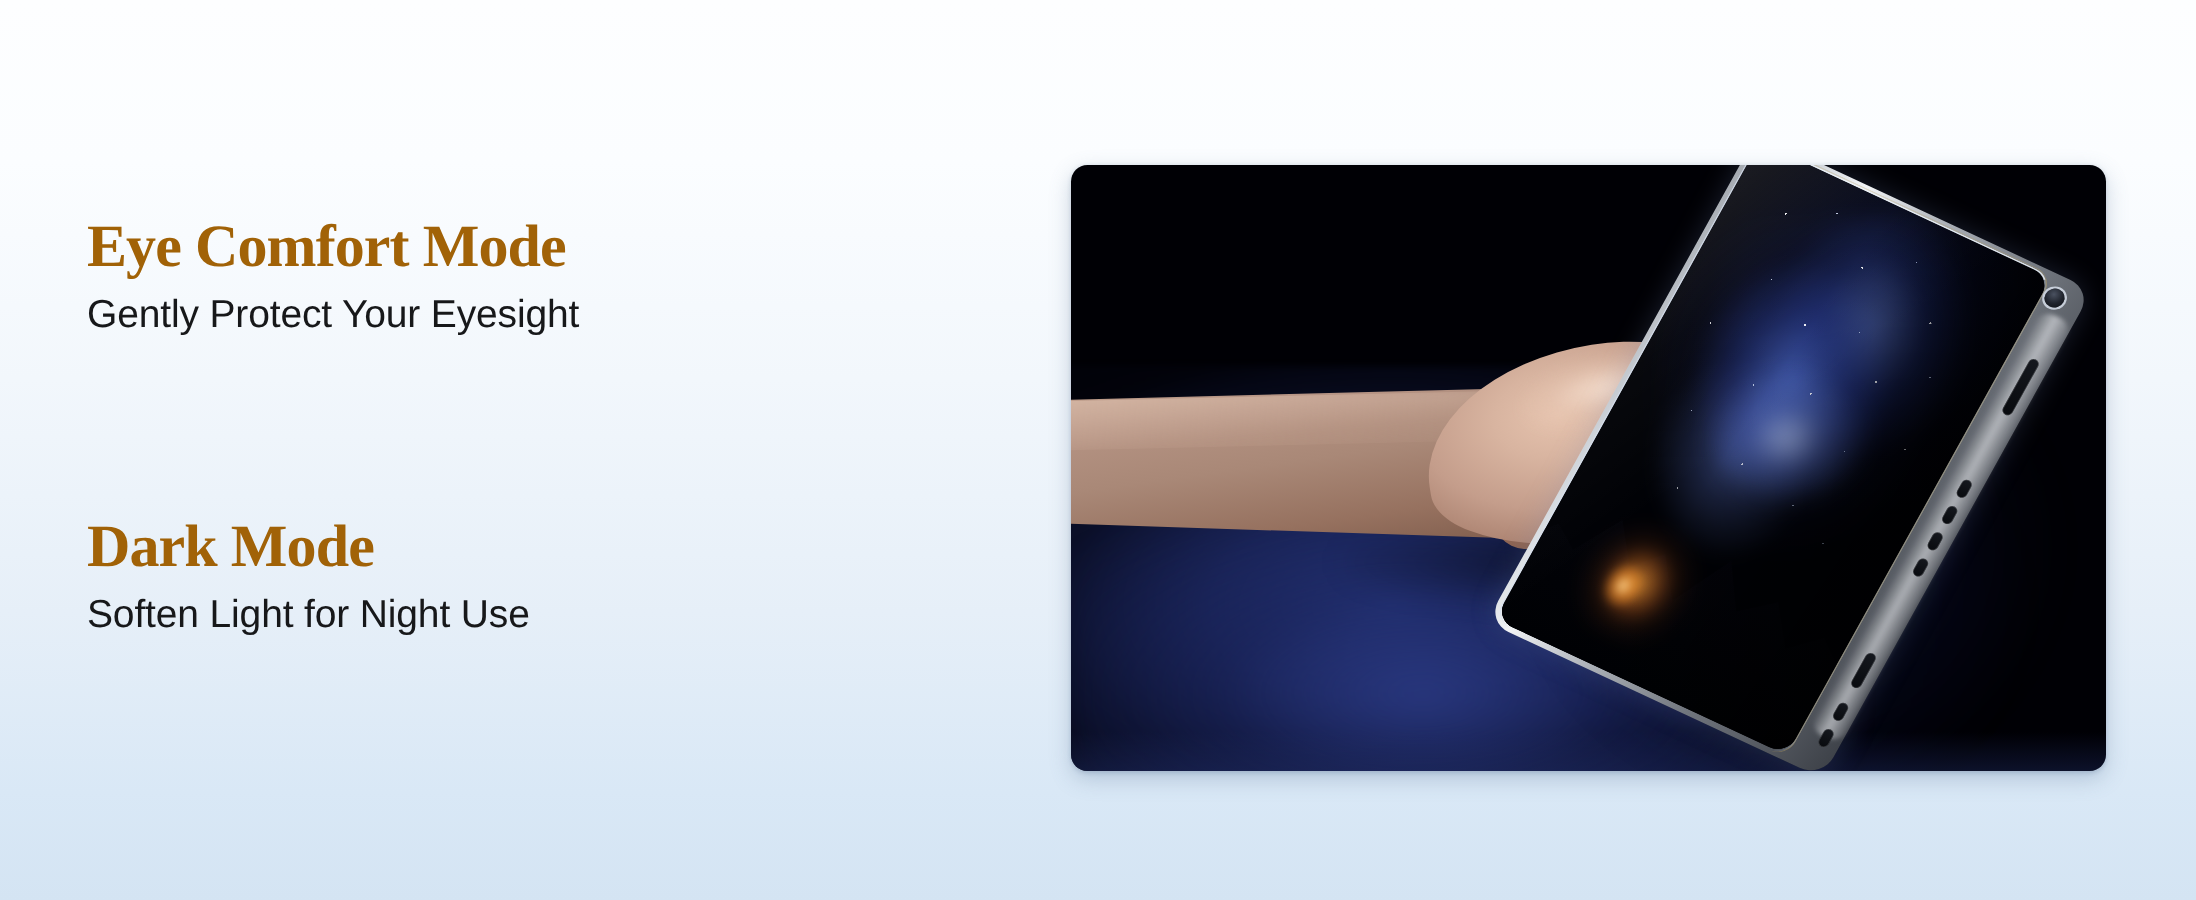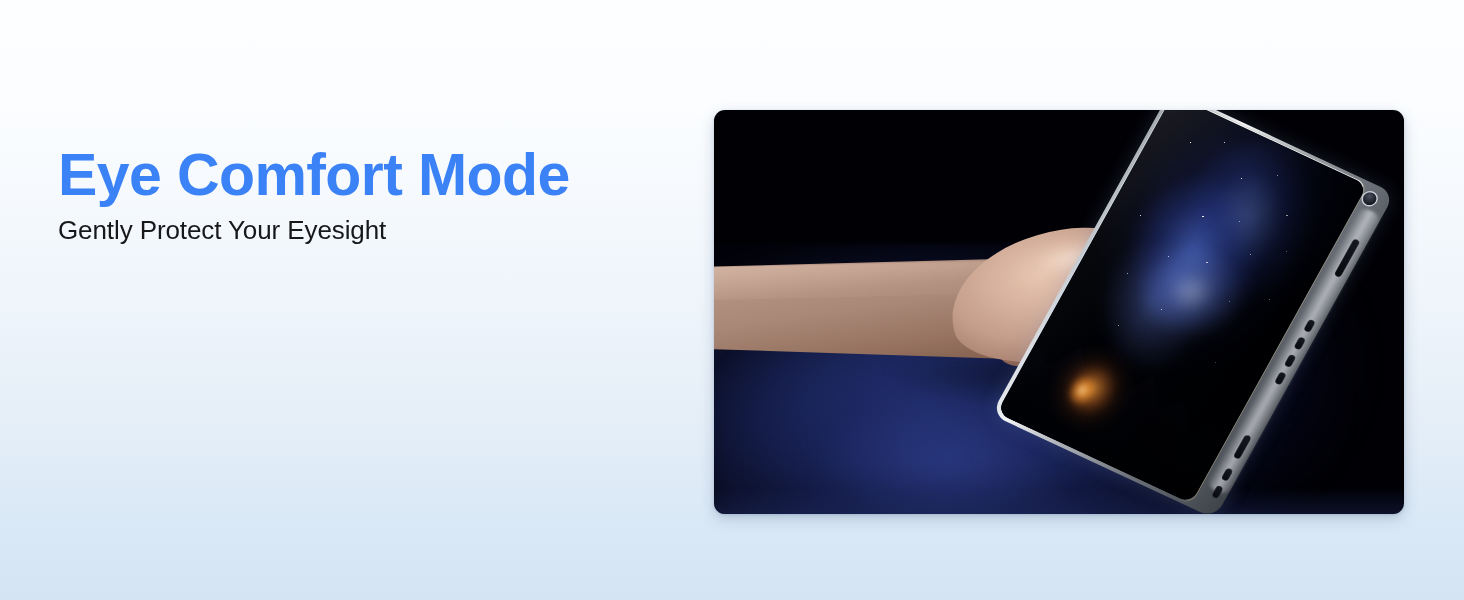--- a/index.html
+++ b/index.html
@@ -11,26 +11,27 @@
   }
 
   
   .text-col { position:absolute; left:0; top:0; width:700px; height:600px; }
 
   .feature { position:absolute; left:58px; }
   .feature-1 { top:142px; }
   .feature-2 { top:342px; }
 
   .feature-title {
-    font-size:59px;
+    font-size:40px;
     font-weight:700;
     letter-spacing:-0.6px;
-    color:#3b82f6;
+    color:#a16207;
     line-height:1.12;
     white-space:nowrap;
+    font-family:Liberation Serif, serif;
   }
   .feature-sub {
     font-size:26px;
     font-weight:400;
     letter-spacing:-0.1px;
     color:#17181a;
     line-height:1.2;
     margin-top:7px;
     white-space:nowrap;
   }
@@ -358,20 +359,24 @@
 </head>
 <body>
 
 <div class="text-col">
 
   <div class="feature feature-1">
     <div class="feature-title">Eye Comfort Mode</div>
     <div class="feature-sub">Gently Protect Your Eyesight</div>
   </div>
 
+  <div class="feature feature-2">
+    <div class="feature-title">Dark Mode</div>
+    <div class="feature-sub">Soften Light for Night Use</div>
+  </div>
 
 </div>
 
 <div class="media-panel">
 
   <div class="floor-glow"></div>
   <div class="floor-glow2"></div>
   <div class="screen-cast"></div>
   <div class="bottom-rim"></div>
 

